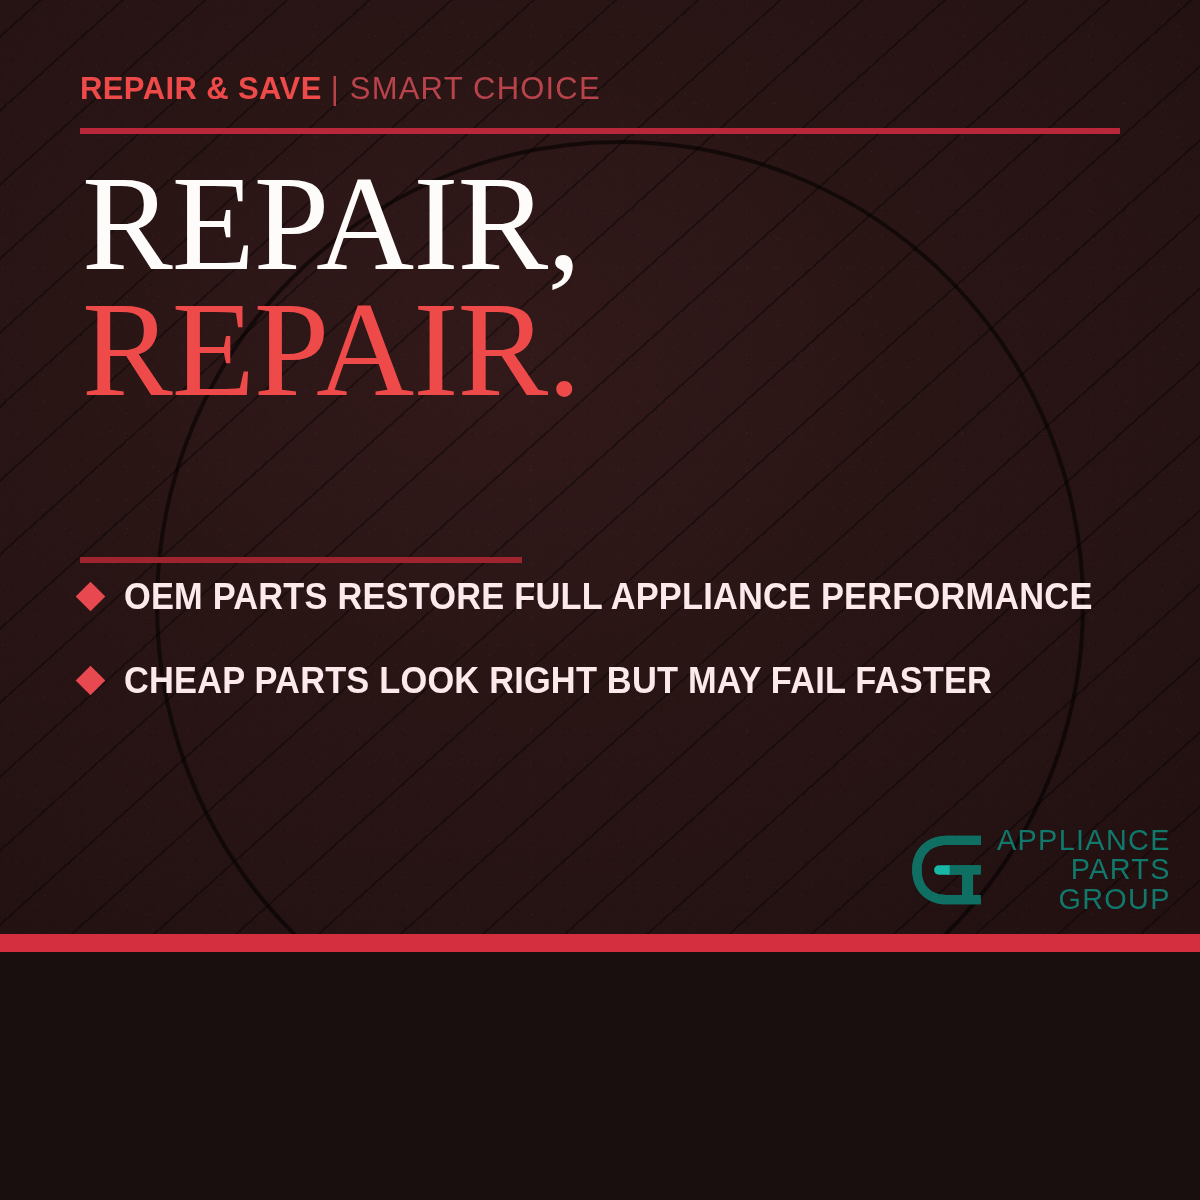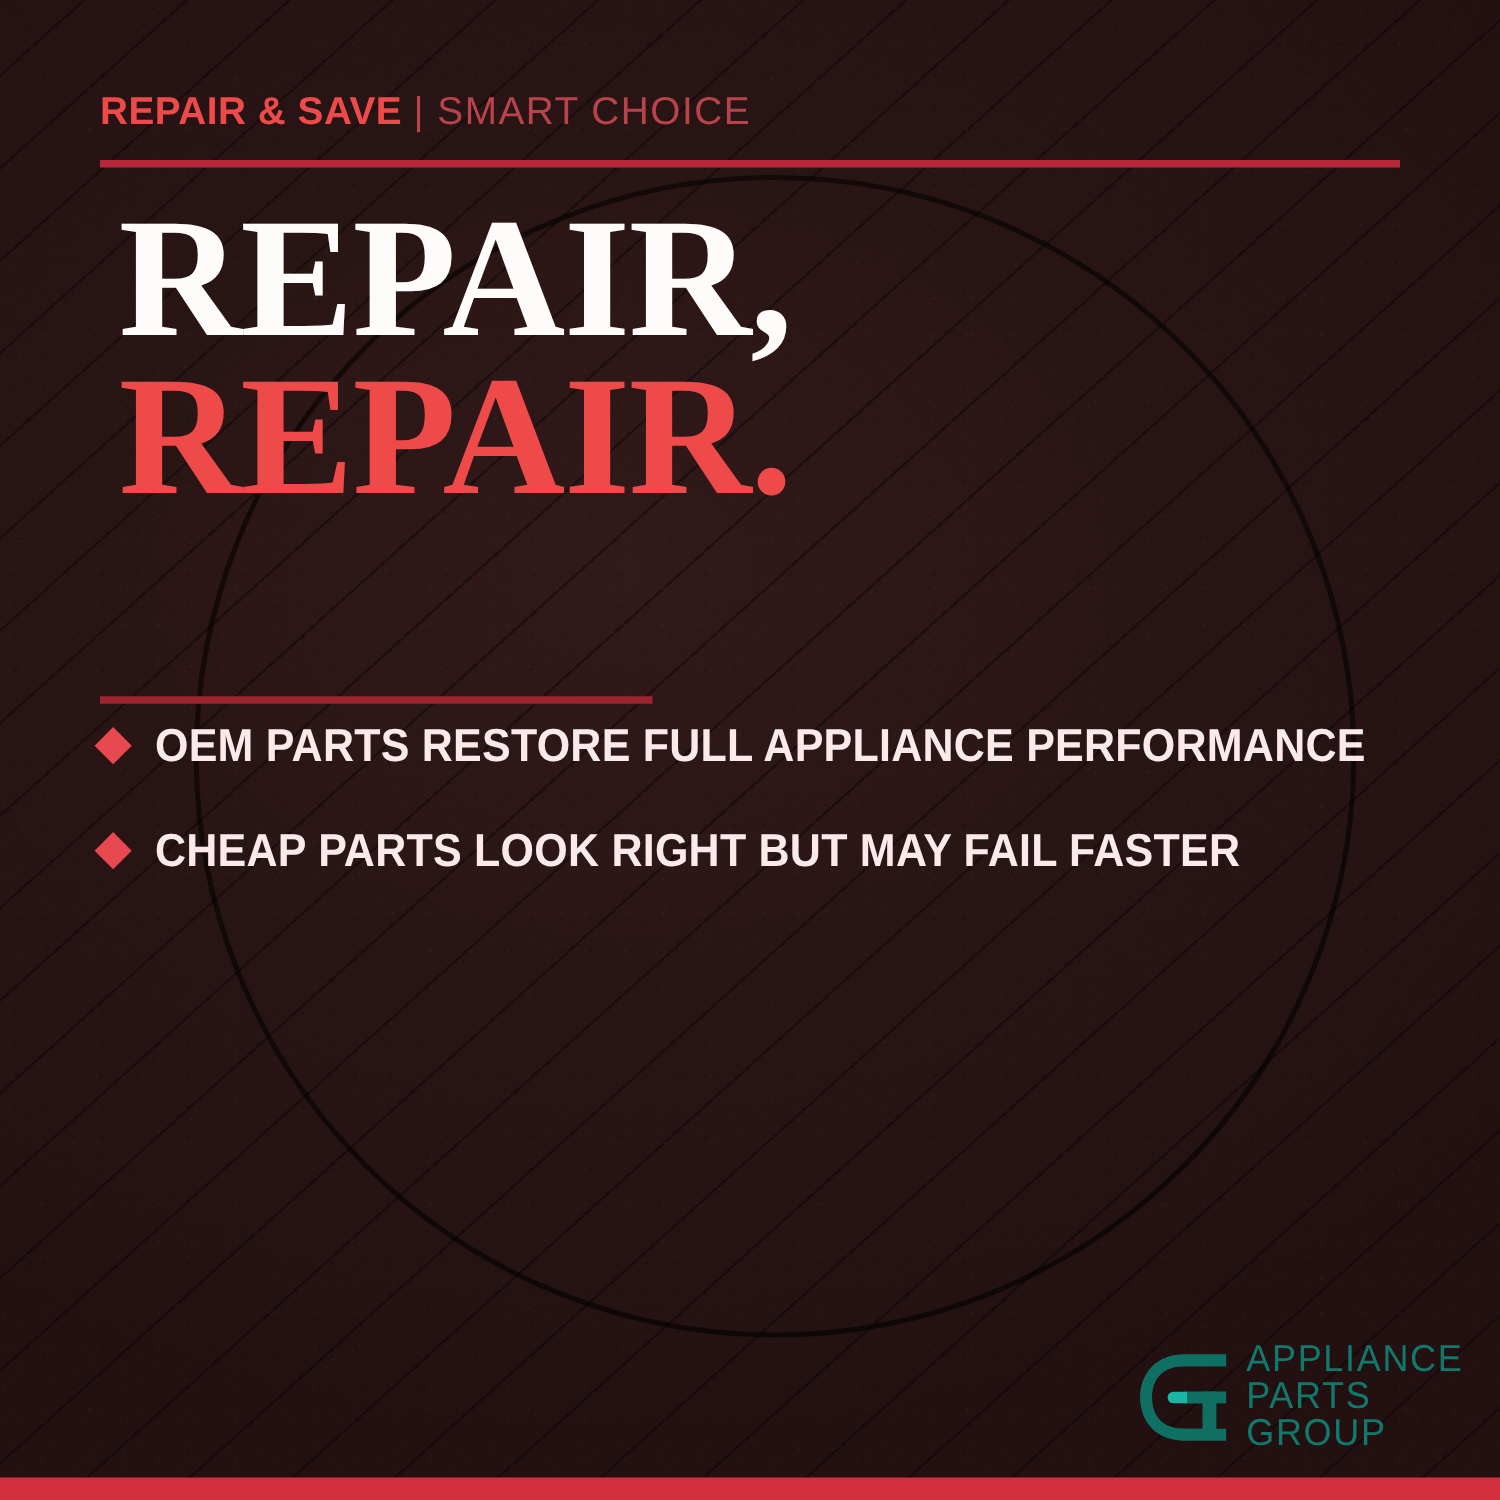--- a/index.html
+++ b/index.html
@@ -5,21 +5,21 @@
 <style>
   html, body {
     margin: 0;
     padding: 0;
     background: #1a0f0f;
   }
 
   #poster {
     position: relative;
     width: 1200px;
-    height: 1200px;
+    height: 952px;
     overflow: hidden;
     background: #2a1616;
     font-family: "Liberation Sans", sans-serif;
     -webkit-font-smoothing: antialiased;
   }
 
   
   .bg-base {
     position: absolute;
     inset: 0;
@@ -91,25 +91,25 @@
     left: 80px;
     top: 128px;
     width: 1040px;
     height: 6px;
     background: #b8283a;
   }
 
   
   .headline {
     position: absolute;
-    left: 95px;
+    left: 82px;
     top: 160px;
     width: 1050px;
     font-family: "Liberation Serif", serif;
-    font-weight: bold;
+    font-weight: normal;
     font-size: 136px;
     line-height: 0.93;
     letter-spacing: -1px;
   }
   .headline .hl-line { display: block; white-space: nowrap; }
   .hl-white { color: #fdfcfa; }
   .hl-red   { color: #ef4a4a; }
 
   .rule-mid {
     position: absolute;
@@ -154,20 +154,21 @@
   }
 
   
   .logo {
     position: absolute;
     right: 22px;
     bottom: 38px;
     display: flex;
     align-items: center;
     gap: 13px;
+    text-align: right;
   }
   .logo-mark {
     flex: 0 0 auto;
     width: 78px;
     height: 78px;
     display: block;
   }
   .logo-words {
     display: flex;
     flex-direction: column;

